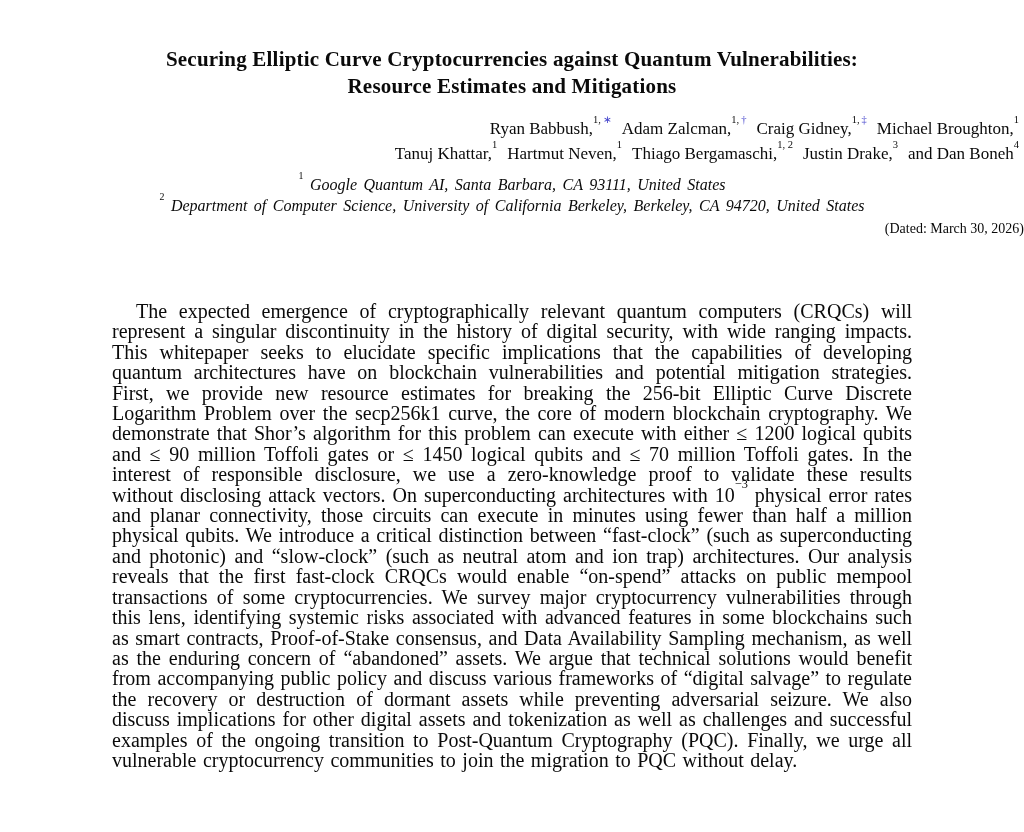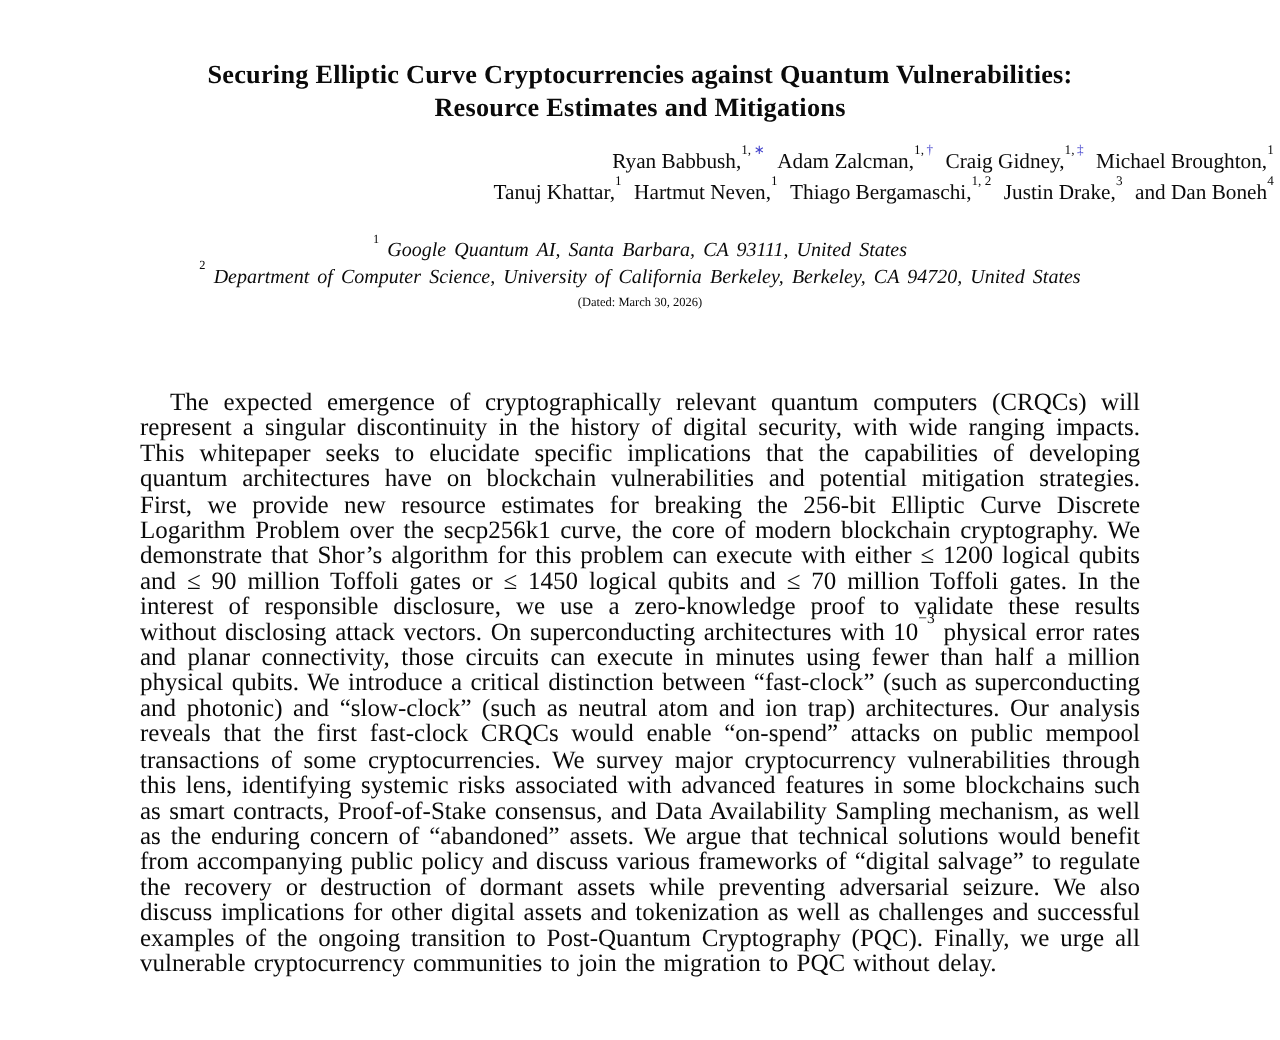--- a/index.html
+++ b/index.html
@@ -13,25 +13,25 @@
   .page { position:relative; width:1024px; height:832px; }
   .title {
     margin:46px 40px 0; text-align:center;
     font-size:21px; font-weight:bold; line-height:27px; letter-spacing:0.2px;font-family:Liberation Serif, serif;
   }
   .authors { margin-top:16px; text-align:right; font-size:17px; line-height:25px; }
   .author { white-space:nowrap; margin:0 5px; }
   sup.au-sup { font-size:62%; line-height:0; position:relative; top:-0.45em; }
   .fn-mark { color:var(--link); margin-left:2px; }
   .affiliations {
-    margin-top:24px; text-align:center; font-style:italic;
+    margin-top:8px; text-align:center; font-style:italic;
     font-size:16px; line-height:21px; word-spacing:2.5px;
   }
   .affil sup { font-style:normal; font-size:62%; line-height:0; position:relative; top:-0.45em; }
-  .dated { margin-top:5px; text-align:center; font-size:10px; font-style:normal; }
+  .dated { margin-top:5px; text-align:right; font-size:14px; font-style:normal; }
   .abstract {
     width:800px; margin:64px auto 0; text-align:justify;
     font-size:20px; line-height:20.4px; text-indent:24px; word-spacing:1.5px;
   }
   .abstract sup { font-size:62%; line-height:0; position:relative; top:-0.5em; }
 </style>
 </head>
 <body>
 
 <div class="page">

